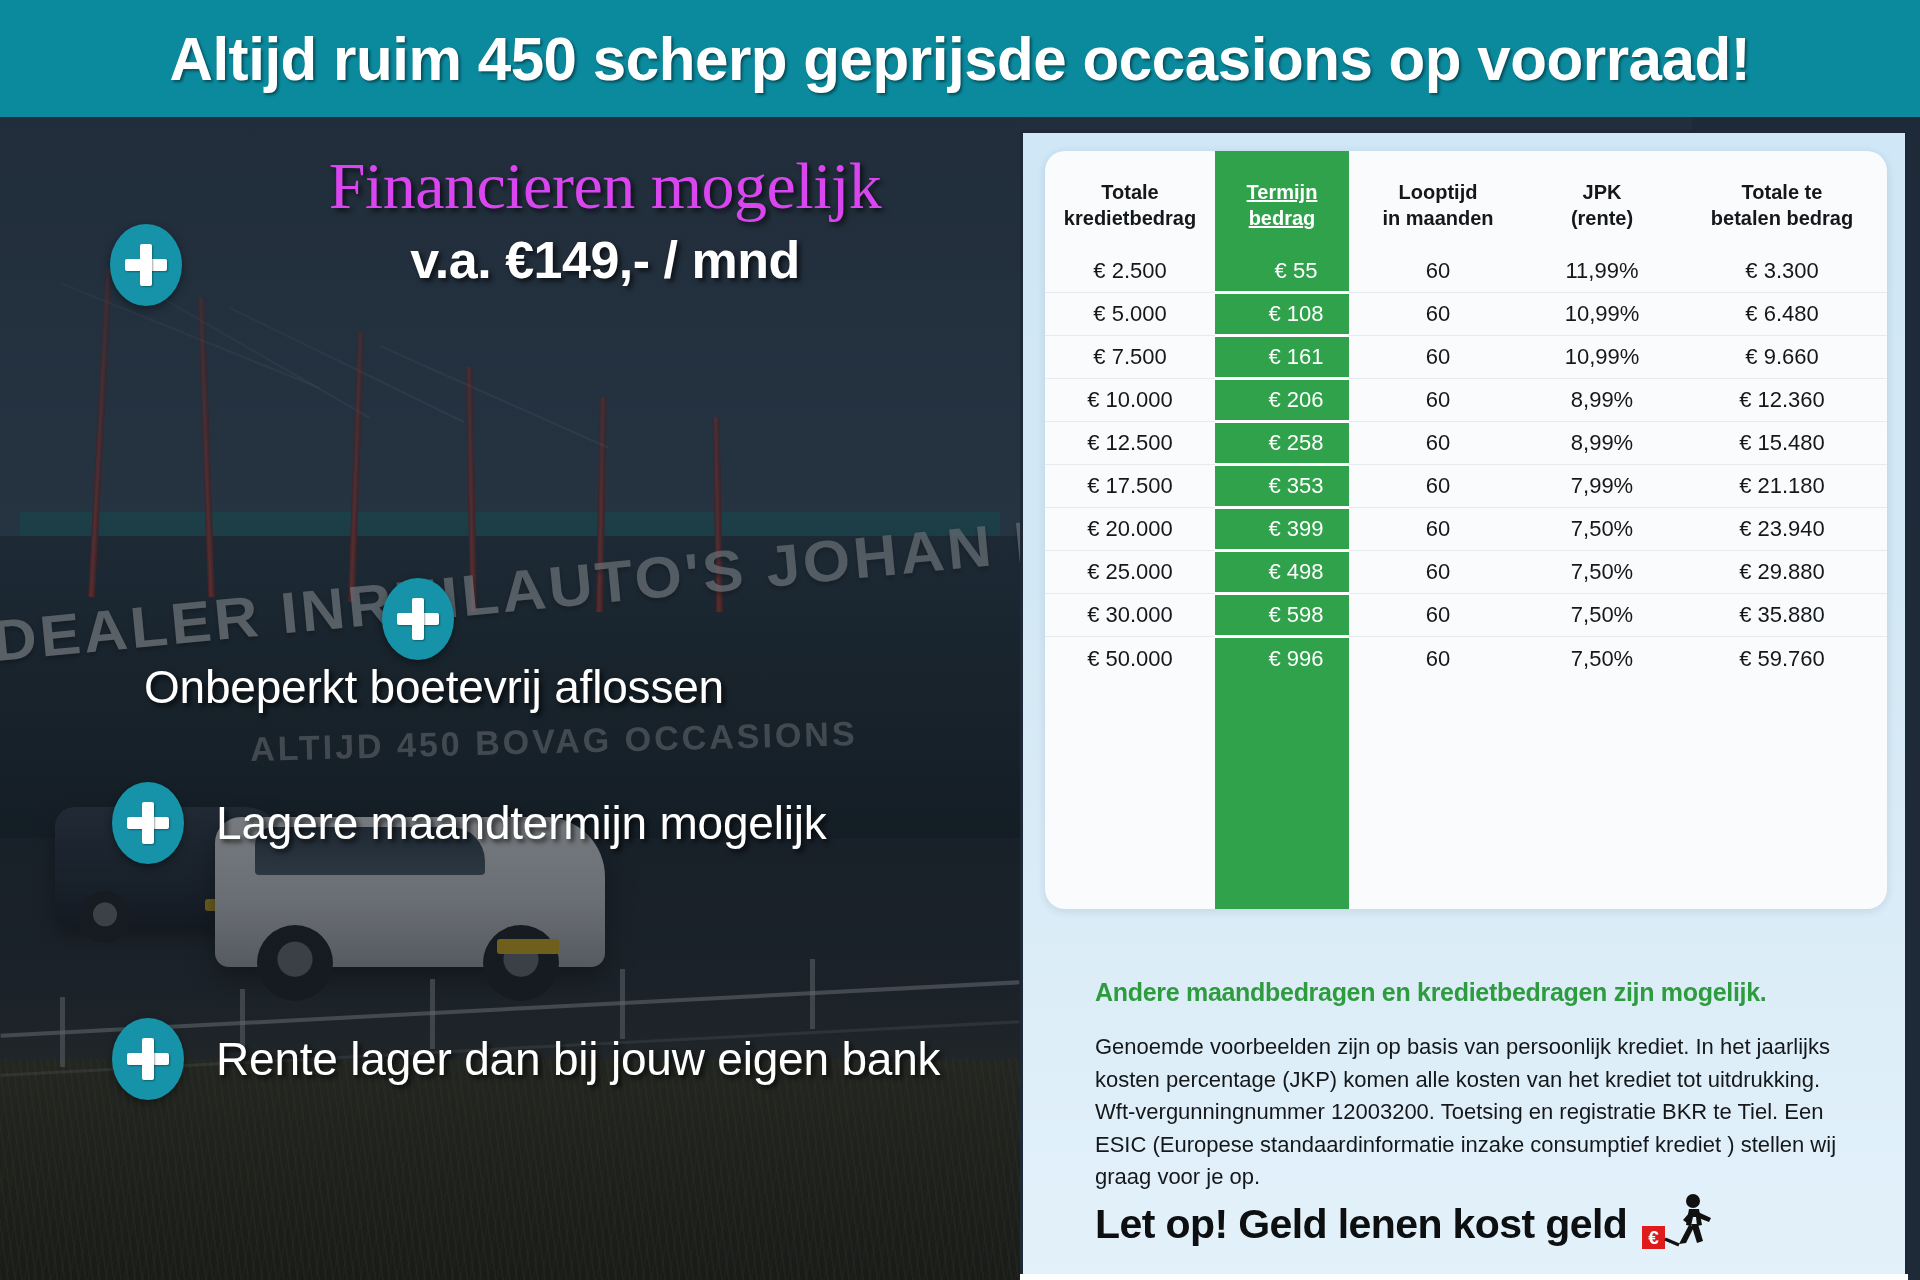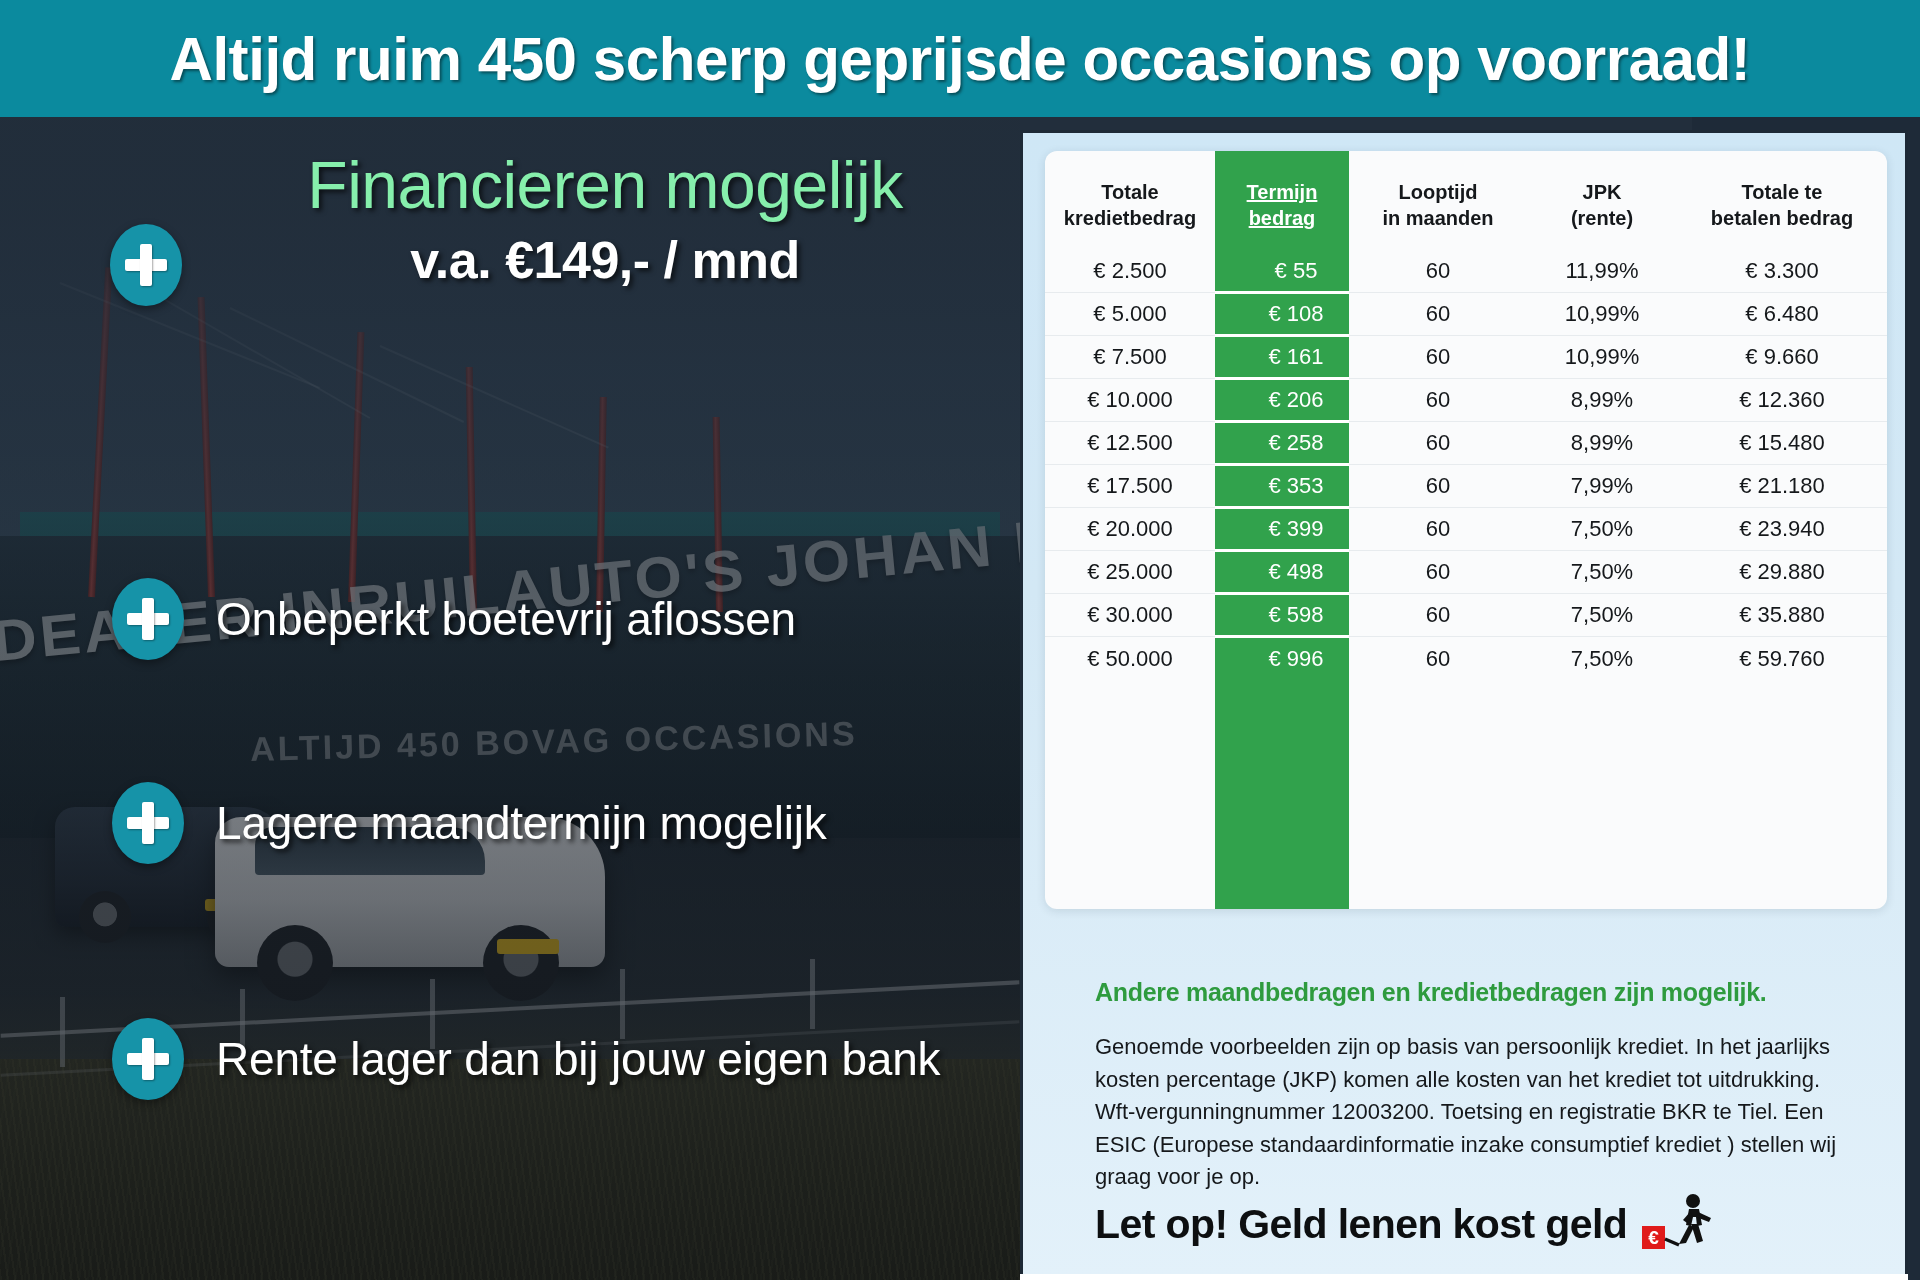--- a/index.html
+++ b/index.html
@@ -183,25 +183,26 @@
   .headline-wrap {
     position: absolute;
     left: 210px; top: 150px;
     width: 790px;
     text-align: center;
     z-index: 5;
   }
   .headline-1 {
     font-size: 66px;
     font-weight: 400;
-    color: #86efac;
+    color: #d946ef;
     line-height: 1.08;
     letter-spacing: -0.5px;
     text-shadow: 3px 3px 5px rgba(0,0,0,.65);
     white-space: nowrap;
+    font-family: Liberation Serif, serif;
   }
   .headline-2 {
     font-size: 52px;
     font-weight: bold;
     color: #ffffff;
     line-height: 1.12;
     margin-top: 10px;
     letter-spacing: -0.5px;
     text-shadow: 3px 3px 5px rgba(0,0,0,.65);
     white-space: nowrap;
@@ -244,21 +245,21 @@
   }
   .bullet-label {
     margin-left: 32px;
     font-size: 46px;
     font-weight: 400;
     color: #ffffff;
     white-space: nowrap;
     letter-spacing: -0.2px;
     text-shadow: 3px 3px 5px rgba(0,0,0,.72);
   }
-  .br-1 { top: 578px; }
+  .br-1 { top: 578px; flex-direction: column; }
   .br-2 { top: 782px; }
   .br-3 { top: 1018px; }
 
   
   .right-panel {
     position: absolute;
     left: 1020px; top: 130px;
     width: 888px;
     height: 1150px;
     background: linear-gradient(180deg, #cfe7f6 0%, #d3e8f5 40%, #e3f1fa 100%);
@@ -268,21 +269,21 @@
     overflow: hidden;
   }
 
   
   .table-card {
     position: absolute;
     left: 22px; top: 18px;
     width: 842px;
     height: 758px;
     background: #fafbfc;
-    border-radius: 12px;
+    border-radius: 20px;
     box-shadow: 0 2px 10px rgba(20,40,60,.12);
     overflow: hidden;
   }
   .green-col {
     position: absolute;
     left: 170px; top: 0;
     width: 134px;
     height: 758px;
     background: #31a24c;
   }

